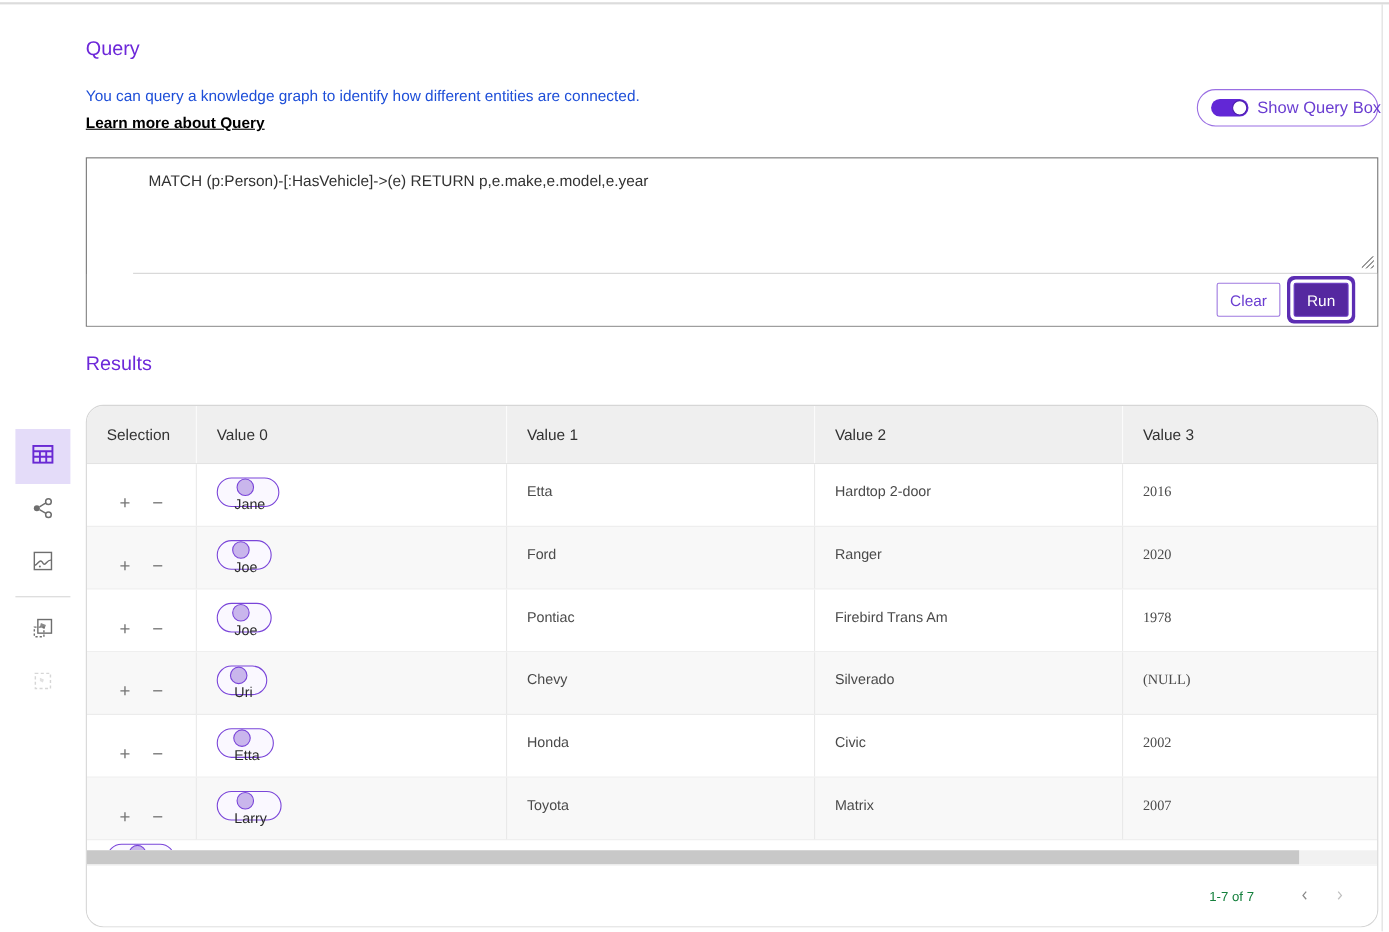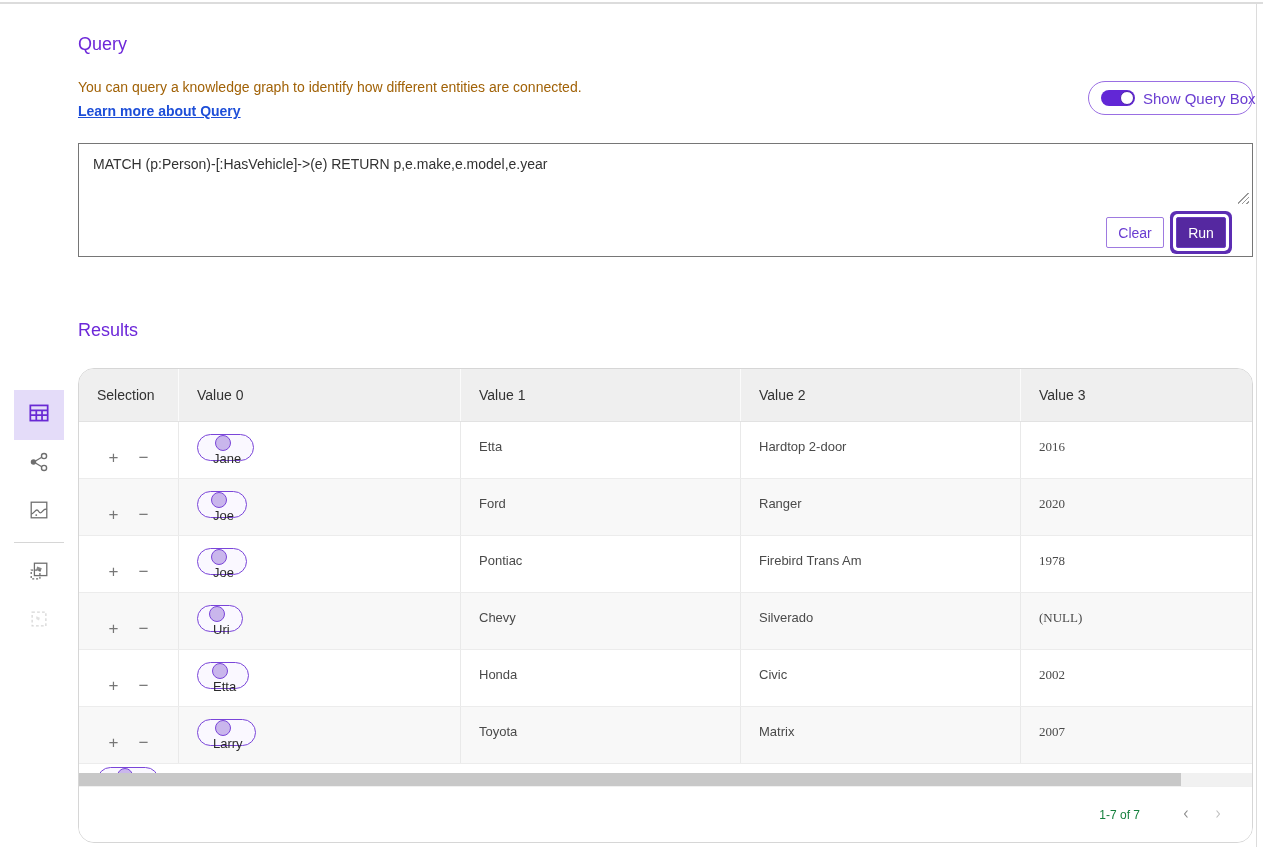--- a/index.html
+++ b/index.html
@@ -6,30 +6,30 @@
   html,body { background:#fff; }
   body { font-family:"Liberation Sans", sans-serif; color:#323232; }
   .stage { position:relative; width:1263px; height:847px; overflow:hidden; background:#fff; }
 
   .top-rule { position:absolute; left:0; top:2px; width:100%; height:2px; background:#dcdcdc; }
   .right-rule { position:absolute; left:1256px; top:4px; width:1px; height:843px; background:#dcdcdc; }
 
   
   .page-title { position:absolute; left:78px; font-size:18px; font-weight:normal; color:#6d28d9; }
   .q-title { top:34px; }
-  .q-desc { position:absolute; left:78px; top:79px; font-size:14px; color:#a16207; }
-  .q-link { position:absolute; left:78px; top:103px; font-size:14px; font-weight:bold; color:#1d4ed8; text-decoration:underline; cursor:pointer; }
+  .q-desc { position:absolute; left:78px; top:79px; font-size:14px; color:#1d4ed8; }
+  .q-link { position:absolute; left:78px; top:103px; font-size:14px; font-weight:bold; color:#000000; text-decoration:underline; cursor:pointer; }
 
   .toggle-pill { position:absolute; left:1088px; top:81px; width:165px; height:34px; border:1px solid #9a6fe3;
     border-radius:17px; display:flex; align-items:center; padding:0 12px; cursor:pointer; background:#fff; }
   .switch-track { width:34px; height:16px; border-radius:9px; background:#6227d6; position:relative; flex:0 0 auto; }
   .switch-knob { position:absolute; right:1px; top:1px; width:14px; height:14px; border-radius:50%; background:#fff; border:1px solid #4d1fae; }
   .toggle-label { margin-left:8px; font-size:15px; color:#6a3dd1; white-space:nowrap; }
 
-  .query-box { position:absolute; left:78px; top:143px; width:1175px; height:114px; border:1px solid #767676; background:#fff; }
+  .query-box { position:absolute; left:78px; top:143px; width:1175px; height:154px; border:1px solid #767676; background:#fff;padding-left:42px; }
   .query-textarea { position:relative; width:100%; height:105px; border:none; border-bottom:1px solid #d1d1d1;
     font-family:"Liberation Sans", sans-serif; font-size:14px; color:#323232; padding:12px 14px; }
   .resize-handle { position:absolute; right:3px; bottom:52px; width:11px; height:11px; cursor:nwse-resize;
     background:
       linear-gradient(135deg, transparent 0 45%, #9a9a9a 45% 52%, transparent 52% 65%, #9a9a9a 65% 72%, transparent 72% 85%, #9a9a9a 85% 92%, transparent 92%);
   }
   .query-actions { position:absolute; left:0; bottom:0; width:100%; height:47px; display:flex; align-items:center; justify-content:flex-end; padding-right:22px; gap:12px; background:#fff; }
   .btn { font-family:Liberation Sans, sans-serif; font-size:14px; height:31px; border-radius:2px; cursor:pointer; }
   .btn-clear { width:58px; background:#fff; border:1px solid #9e7ae0; color:#6a3dd1; }
   .btn-run { width:50px; background:#5528a0; border:1px solid #6a3bc4; color:#fff;

